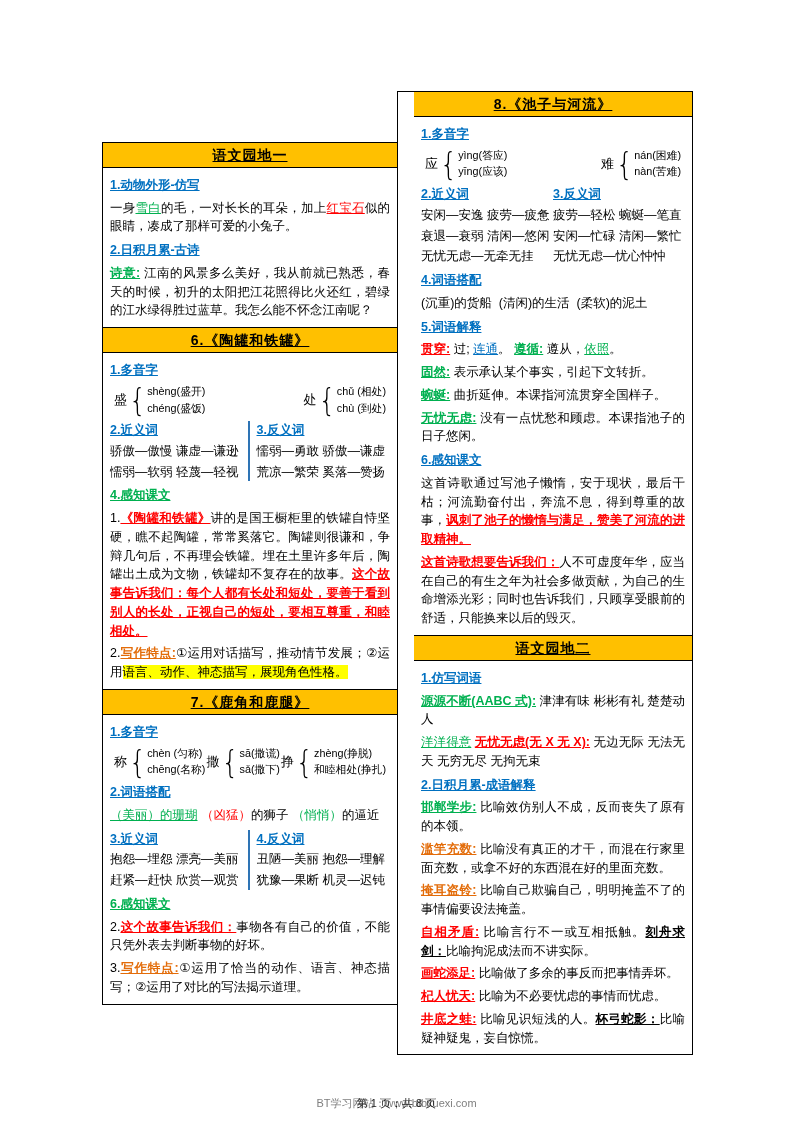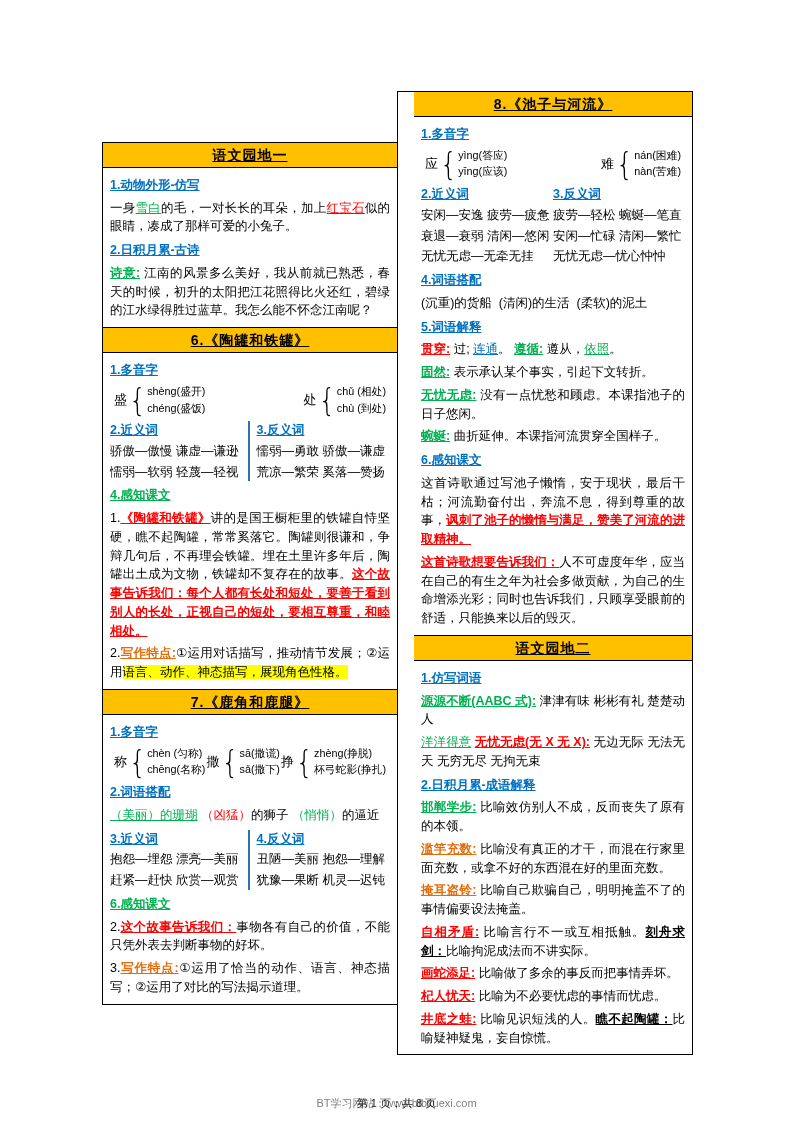--- a/index.html
+++ b/index.html
@@ -125,21 +125,21 @@
                 <span class="duoyin-lines">
                   <span class="duoyin-line">sā(撒谎)</span>
                   <span class="duoyin-line">sǎ(撒下)</span>
                 </span>
               </div>
               <div class="duoyin">
                 <span class="duoyin-char">挣</span>
                 <span class="brace">{</span>
                 <span class="duoyin-lines">
                   <span class="duoyin-line">zhèng(挣脱)</span>
-                  <span class="duoyin-line">杯弓蛇影(挣扎)</span>
+                  <span class="duoyin-line">和睦相处(挣扎)</span>
                 </span>
               </div>
             </div>
             <div class="heading"><span class="frag c-blue b u">2.词语搭配</span></div>
             <div class="para"><span class="frag c-green u">（美丽）的珊瑚</span><span class="frag"> </span><span class="frag c-red">（凶猛）</span><span class="frag">的狮子 </span><span class="frag c-green">（悄悄）</span><span class="frag">的逼近</span></div>
             <div class="pair with-divider">
               <div class="pair-col pair-left">
                 <div class="heading"><span class="frag c-blue b u">3.近义词</span></div>
                 <div class="pair-line">抱怨—埋怨 漂亮—美丽</div>
                 <div class="pair-line">赶紧—赶快 欣赏—观赏</div>
@@ -191,41 +191,41 @@
                 <div class="pair-line">疲劳—轻松 蜿蜒—笔直</div>
                 <div class="pair-line">安闲—忙碌 清闲—繁忙</div>
                 <div class="pair-line">无忧无虑—忧心忡忡</div>
               </div>
             </div>
             <div class="heading"><span class="frag c-blue b u">4.词语搭配</span></div>
             <div class="para"><span class="frag">(沉重)的货船  (清闲)的生活  (柔软)的泥土</span></div>
             <div class="heading"><span class="frag c-blue b u">5.词语解释</span></div>
             <div class="para"><span class="frag c-red b u">贯穿:</span><span class="frag"> 过; </span><span class="frag c-blue u">连通</span><span class="frag">。 </span><span class="frag c-green b u">遵循:</span><span class="frag"> 遵从，</span><span class="frag c-green u">依照</span><span class="frag">。</span></div>
             <div class="para"><span class="frag c-green b u">固然:</span><span class="frag"> 表示承认某个事实，引起下文转折。</span></div>
+            <div class="para"><span class="frag c-green b u">蜿蜒:</span><span class="frag"> 曲折延伸。本课指河流贯穿全国样子。</span></div>
             <div class="para"><span class="frag c-green b u">无忧无虑:</span><span class="frag"> 没有一点忧愁和顾虑。本课指池子的日子悠闲。</span></div>
-            <div class="para"><span class="frag c-green b u">蜿蜒:</span><span class="frag"> 曲折延伸。本课指河流贯穿全国样子。</span></div>
             <div class="heading"><span class="frag c-blue b u">6.感知课文</span></div>
             <div class="para"><span class="frag">这首诗歌通过写池子懒惰，安于现状，最后干枯；河流勤奋付出，奔流不息，得到尊重的故事，</span><span class="frag c-red b u">讽刺了池子的懒惰与满足，赞美了河流的进取精神。</span></div>
             <div class="para"><span class="frag c-red b u">这首诗歌想要告诉我们：</span><span class="frag">人不可虚度年华，应当在自己的有生之年为社会多做贡献，为自己的生命增添光彩；同时也告诉我们，只顾享受眼前的舒适，只能换来以后的毁灭。</span></div>
           </div>
         </section>
         <section class="section">
           <div class="sec-header"><span class="sec-title">语文园地二</span></div>
           <div class="sec-body">
             <div class="heading"><span class="frag c-blue b u">1.仿写词语</span></div>
             <div class="para"><span class="frag c-green b u">源源不断(AABC 式):</span><span class="frag"> 津津有味 彬彬有礼 楚楚动人</span></div>
             <div class="para"><span class="frag c-green u">洋洋得意</span><span class="frag"> </span><span class="frag c-red b u">无忧无虑(无 X 无 X):</span><span class="frag"> 无边无际 无法无天 无穷无尽 无拘无束</span></div>
             <div class="heading"><span class="frag c-blue b u">2.日积月累-成语解释</span></div>
             <div class="para"><span class="frag c-green b u">邯郸学步:</span><span class="frag"> 比喻效仿别人不成，反而丧失了原有的本领。</span></div>
             <div class="para"><span class="frag c-orange b u">滥竽充数:</span><span class="frag"> 比喻没有真正的才干，而混在行家里面充数，或拿不好的东西混在好的里面充数。</span></div>
             <div class="para"><span class="frag c-orange b u">掩耳盗铃:</span><span class="frag"> 比喻自己欺骗自己，明明掩盖不了的事情偏要设法掩盖。</span></div>
             <div class="para"><span class="frag c-red b u">自相矛盾:</span><span class="frag"> 比喻言行不一或互相抵触。</span><span class="frag b u">刻舟求剑：</span><span class="frag">比喻拘泥成法而不讲实际。</span></div>
             <div class="para"><span class="frag c-red b u">画蛇添足:</span><span class="frag"> 比喻做了多余的事反而把事情弄坏。</span></div>
             <div class="para"><span class="frag c-red b u">杞人忧天:</span><span class="frag"> 比喻为不必要忧虑的事情而忧虑。</span></div>
-            <div class="para"><span class="frag c-red b u">井底之蛙:</span><span class="frag"> 比喻见识短浅的人。</span><span class="frag b u">瞧不起陶罐：</span><span class="frag">比喻疑神疑鬼，妄自惊慌。</span></div>
+            <div class="para"><span class="frag c-red b u">井底之蛙:</span><span class="frag"> 比喻见识短浅的人。</span><span class="frag b u">杯弓蛇影：</span><span class="frag">比喻疑神疑鬼，妄自惊慌。</span></div>
           </div>
         </section>
       </div>
   </div>
   <div class="footer">
     <span class="site">BT学习网站：www.btbxuexi.com</span>
     <span class="pagenum">第 1 页；共 8 页</span>
   </div>
 </div>
 

